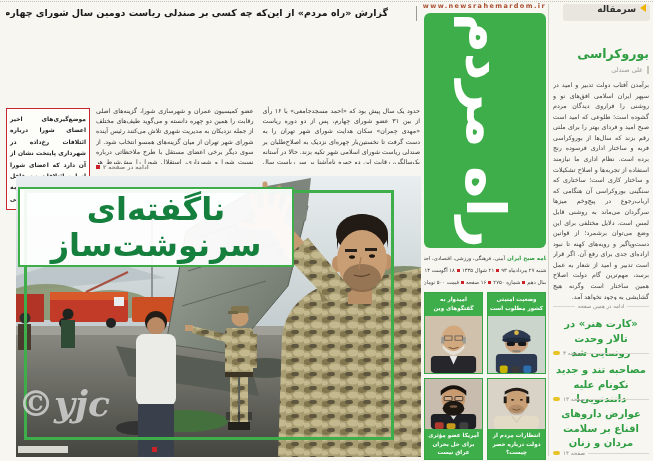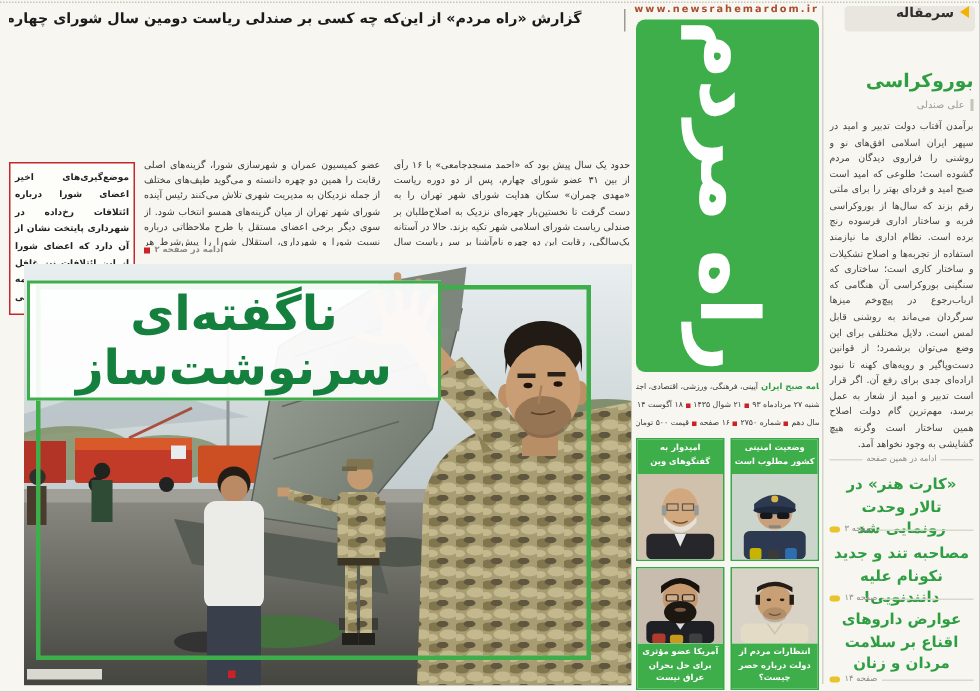--- a/index.html
+++ b/index.html
@@ -315,17 +315,18 @@
         <line x1="251" y1="40" x2="249" y2="8"></line>
         <line x1="258" y1="40" x2="263" y2="12"></line>
         <line x1="264" y1="45" x2="273" y2="22"></line>
         <line x1="241" y1="52" x2="224" y2="48"></line>
       </g>
     </svg>
     <div class="pframe"></div>
     <div class="overlay-box">
       <span>ناگفته‌ای سرنوشت‌ساز</span><br>
     </div>
+    <div class="wmark">©yjc</div>
     <div class="credit-strip"></div>
     <div class="credit-dot"></div>
   </div>
 
 </div>
 
 </body></html>

